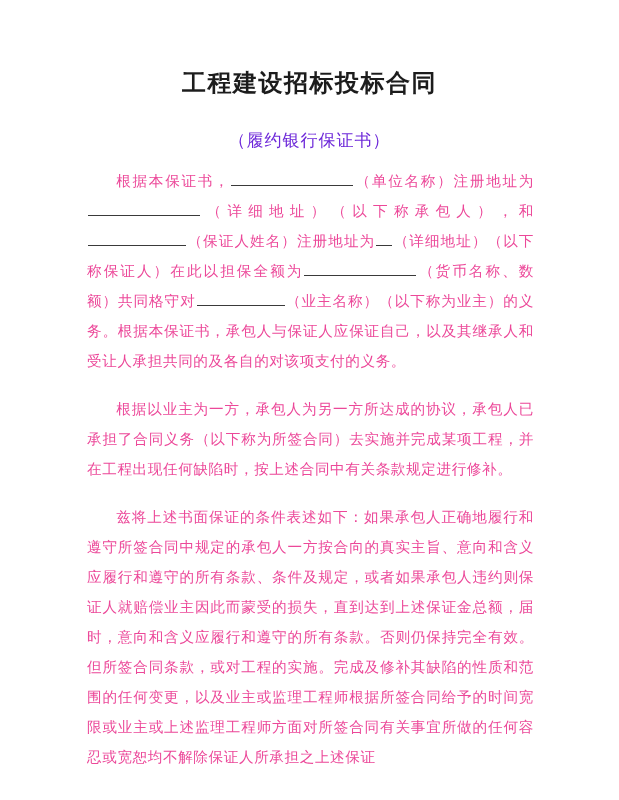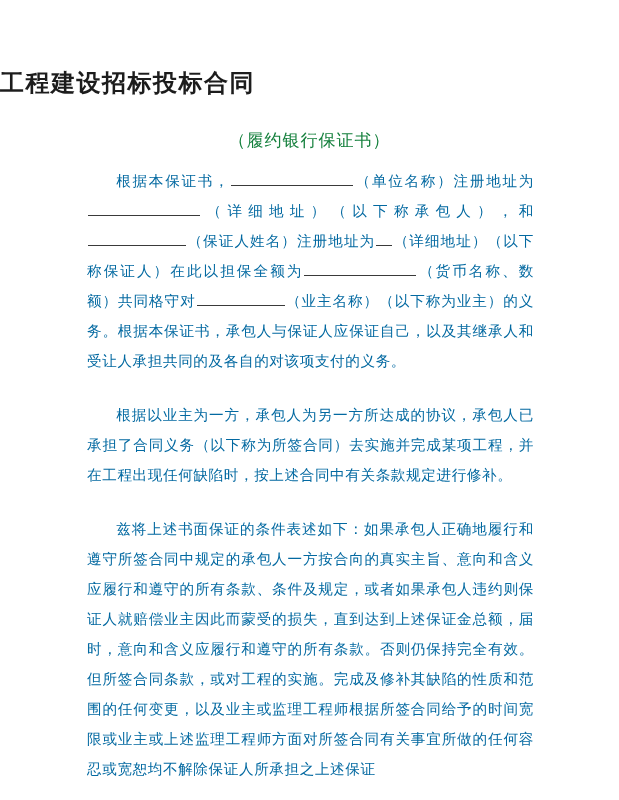--- a/index.html
+++ b/index.html
@@ -16,56 +16,57 @@
     height: 800px;
     background: #ffffff;
     overflow: hidden;
     box-sizing: border-box;
   }
   .doc-title {
     position: absolute;
     top: 68px;
     left: 0;
     width: 619px;
+    text-align: center;
     font-size: 24px;
     font-weight: bold;
     color: #1c1c1c;
     letter-spacing: 1.5px;
     line-height: 30px;
   }
   .doc-subtitle {
     position: absolute;
     top: 127px;
     left: 0;
     width: 619px;
     text-align: center;
     font-size: 17px;
     font-weight: normal;
-    color: #15803d;
+    color: #6d28d9;
     letter-spacing: 1px;
     line-height: 26px;
   }
   .body-block {
     position: absolute;
     top: 166px;
     left: 87px;
     width: 447px;
   }
   .para {
     font-size: 14.6px;
-    color: #0369a1;
+    color: #ec4899;
     line-height: 30px;
     text-align: justify;
     text-justify: inter-character;
     letter-spacing: 0.6px;
     margin: 0;
     text-indent: 2em;
   }
   .para + .para {
-    margin-top: 24px;
+    margin-top: 18px;
   }
   .para-last {
     margin-bottom: 0;
   }
   .blank {
     display: inline-block;
     border-bottom: 1px solid #3a3a3a;
     vertical-align: baseline;
     text-indent: 0;
     height: 15px;

